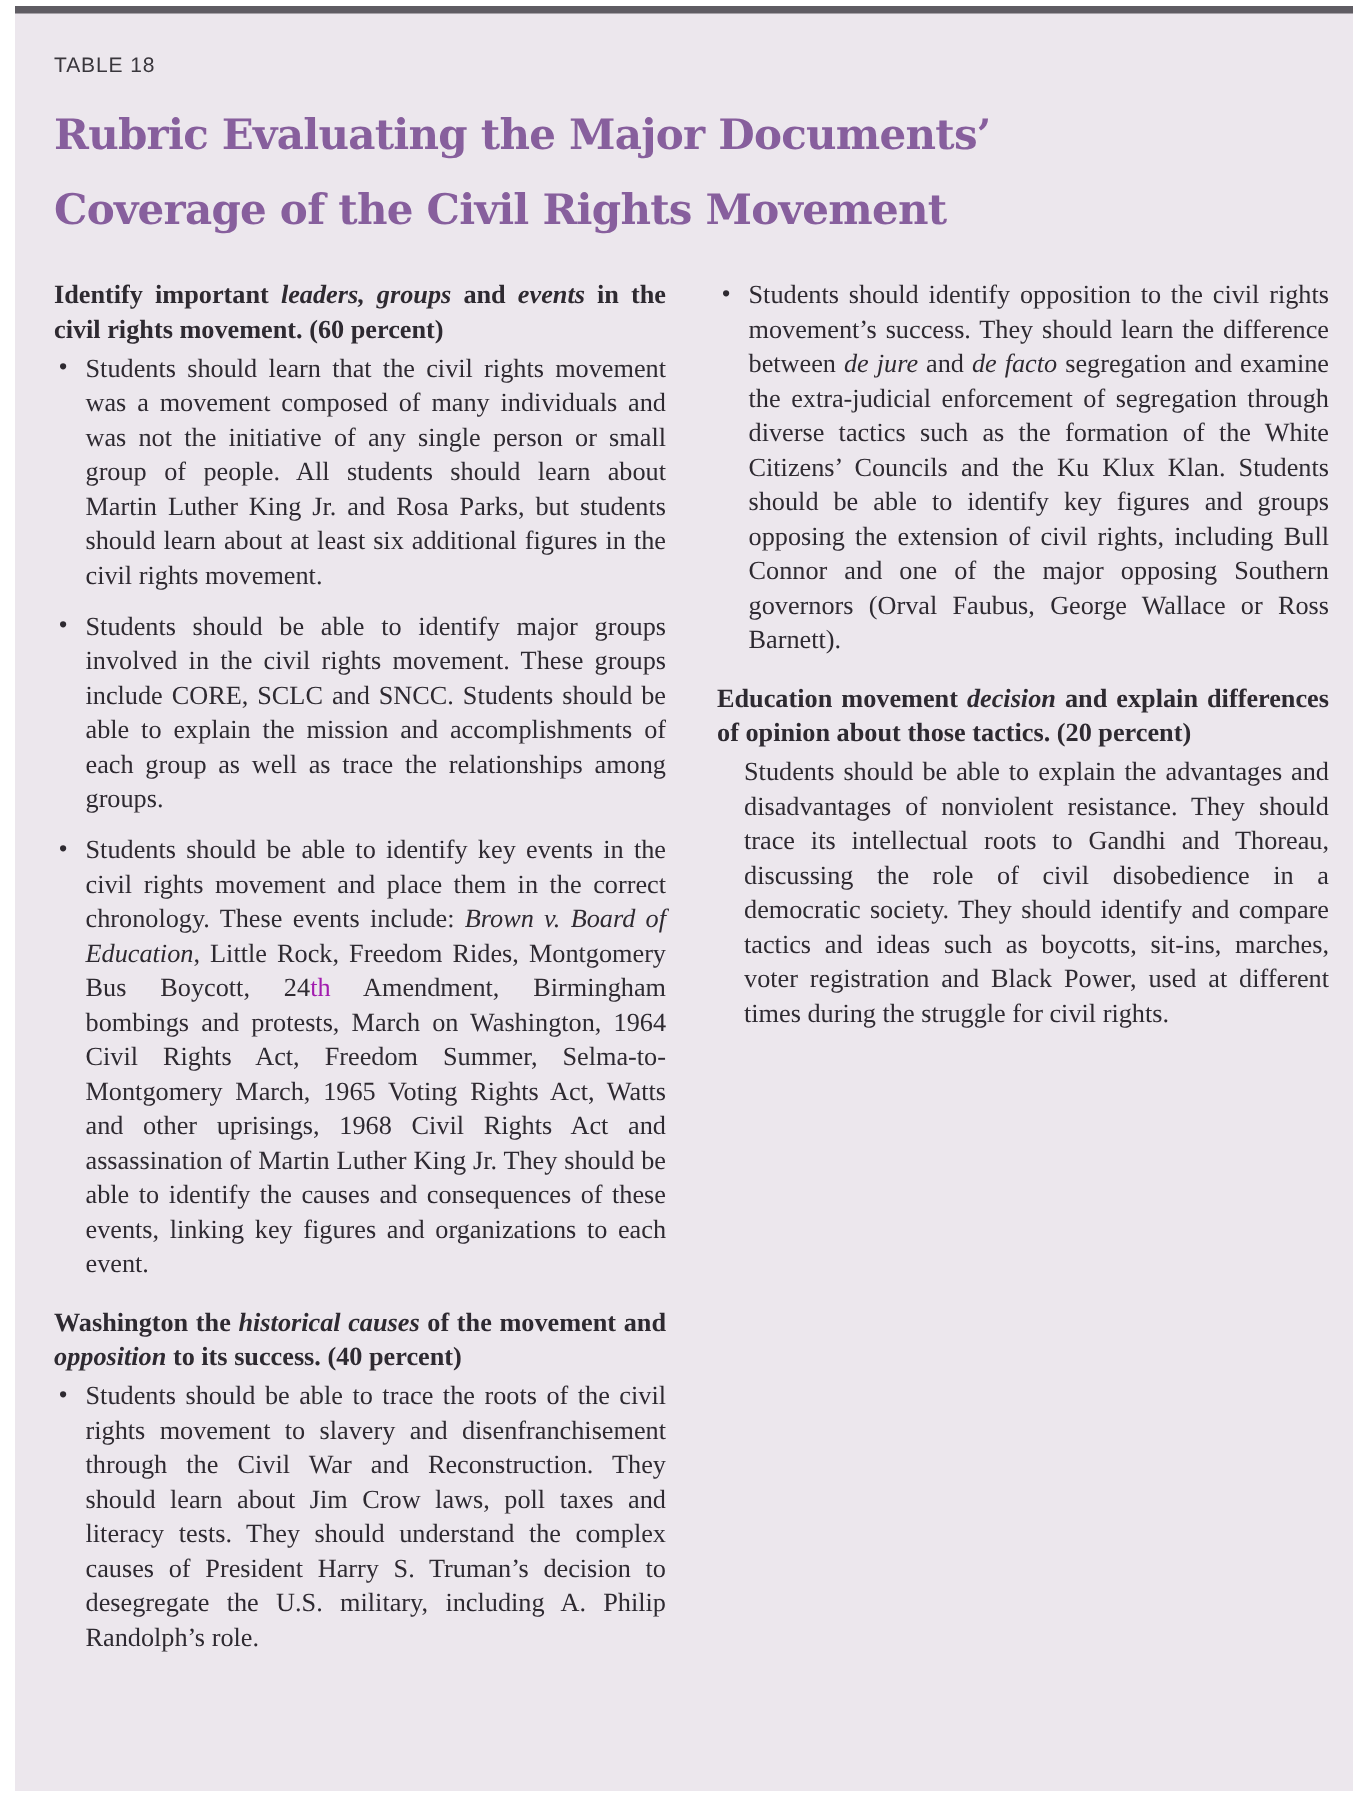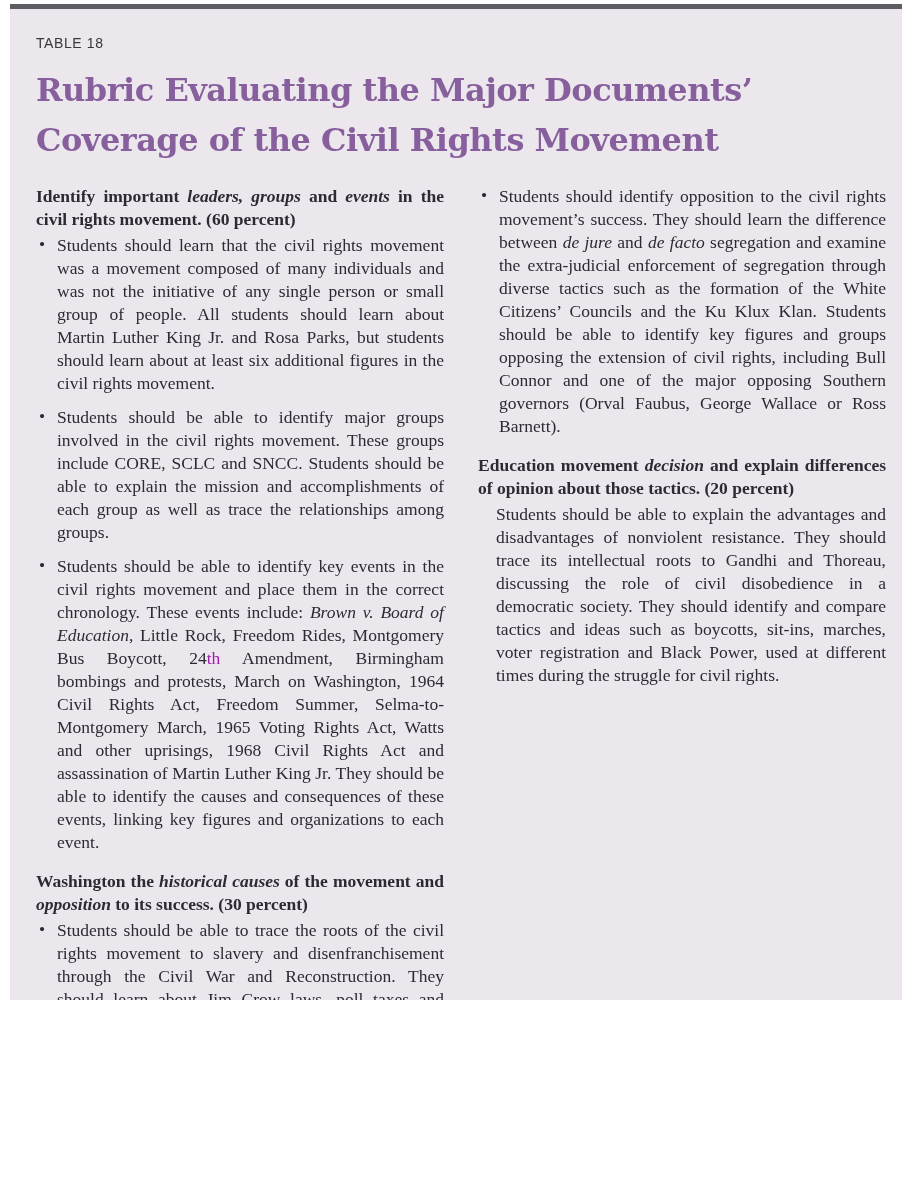--- a/index.html
+++ b/index.html
@@ -4,21 +4,21 @@
 <style>
   html, body {
     margin: 0;
     padding: 0;
     background: #ffffff;
     width: 912px;
     font-family: "Liberation Serif", serif;
   }
   .frame {
     width: 912px;
-    height: 1000px;
+    height: 1200px;
     background: #ffffff;
     position: relative;
     overflow: hidden;
   }
   .panel {
     position: absolute;
     left: 10px;
     top: 4px;
     width: 892px;
     height: 1190px;
@@ -36,21 +36,21 @@
     font-family: "Liberation Sans", sans-serif;
     font-size: 14px;
     letter-spacing: 0.6px;
     color: #39363c;
     margin: 0 0 14px 0;
   }
   .page-title {
     margin: 0 0 20px 0;
     font-family: "DejaVu Serif", serif;
     font-weight: bold;
-    font-size: 32px;
+    font-size: 28px;
     line-height: 50px;
     color: #875f9d;
     letter-spacing: -0.5px;
   }
   .page-title .title-line { display: block; }
   .columns {
     display: grid;
     grid-template-columns: 1fr 1fr;
     column-gap: 34px;
     color: #2e2a31;
@@ -93,21 +93,21 @@
       <h1 class="page-title">
         <span class="title-line">Rubric Evaluating the Major Documents’</span>
         <span class="title-line">Coverage of the Civil Rights Movement</span>
       </h1>
       <div class="columns">
         <div class="column">
             <div class="section-heading"><span>Identify important </span><span class="it">leaders, groups</span><span> and </span><span class="it">events</span><span> in the civil rights movement. (60 percent)</span></div>
             <div class="bullet-item"><span class="bullet-marker">•</span><span><span>Students should learn that the civil rights movement was a movement composed of many individuals and was not the initiative of any single person or small group of people. All students should learn about Martin Luther King Jr. and Rosa Parks, but students should learn about at least six additional figures in the civil rights movement.</span></span></div>
             <div class="bullet-item"><span class="bullet-marker">•</span><span><span>Students should be able to identify major groups involved in the civil rights movement. These groups include CORE, SCLC and SNCC. Students should be able to explain the mission and accomplishments of each group as well as trace the relationships among groups.</span></span></div>
             <div class="bullet-item"><span class="bullet-marker">•</span><span><span>Students should be able to identify key events in the civil rights movement and place them in the correct chronology. These events include: </span><span class="it">Brown v. Board of Education</span><span>, Little Rock, Freedom Rides, Montgomery Bus Boycott, 24</span><span class="ordinal">th</span><span> Amendment, Birmingham bombings and protests, March on Washington, 1964 Civil Rights Act, Freedom Summer, Selma-to-Montgomery March, 1965 Voting Rights Act, Watts and other uprisings, 1968 Civil Rights Act and assassination of Martin Luther King Jr. They should be able to identify the causes and consequences of these events, linking key figures and organizations to each event.</span></span></div>
-            <div class="section-heading"><span>Washington the </span><span class="it">historical causes</span><span> of the movement and </span><span class="it">opposition</span><span> to its success. (30 percent)</span></div>
+            <div class="section-heading"><span>Washington the </span><span class="it">historical causes</span><span> of the movement and </span><span class="it">opposition</span><span> to its success. (40 percent)</span></div>
             <div class="bullet-item"><span class="bullet-marker">•</span><span><span>Students should be able to trace the roots of the civil rights movement to slavery and disenfranchisement through the Civil War and Reconstruction. They should learn about Jim Crow laws, poll taxes and literacy tests. They should understand the complex causes of President Harry S. Truman’s decision to desegregate the U.S. military, including A. Philip Randolph’s role.</span></span></div>
           </div>
         <div class="column">
             <div class="bullet-item"><span class="bullet-marker">•</span><span><span>Students should identify opposition to the civil rights movement’s success. They should learn the difference between </span><span class="it">de jure</span><span> and </span><span class="it">de facto</span><span> segregation and examine the extra-judicial enforcement of segregation through diverse tactics such as the formation of the White Citizens’ Councils and the Ku Klux Klan. Students should be able to identify key figures and groups opposing the extension of civil rights, including Bull Connor and one of the major opposing Southern governors (Orval Faubus, George Wallace or Ross Barnett).</span></span></div>
             <div class="section-heading"><span>Education movement </span><span class="it">decision</span><span> and explain differences of opinion about those tactics. (20 percent)</span></div>
             <div class="indent-para"><span><span>Students should be able to explain the advantages and disadvantages of nonviolent resistance. They should trace its intellectual roots to Gandhi and Thoreau, discussing the role of civil disobedience in a democratic society. They should identify and compare tactics and ideas such as boycotts, sit-ins, marches, voter registration and Black Power, used at different times during the struggle for civil rights.</span></span></div>
           </div>
       </div>
     </div>
   </div>

